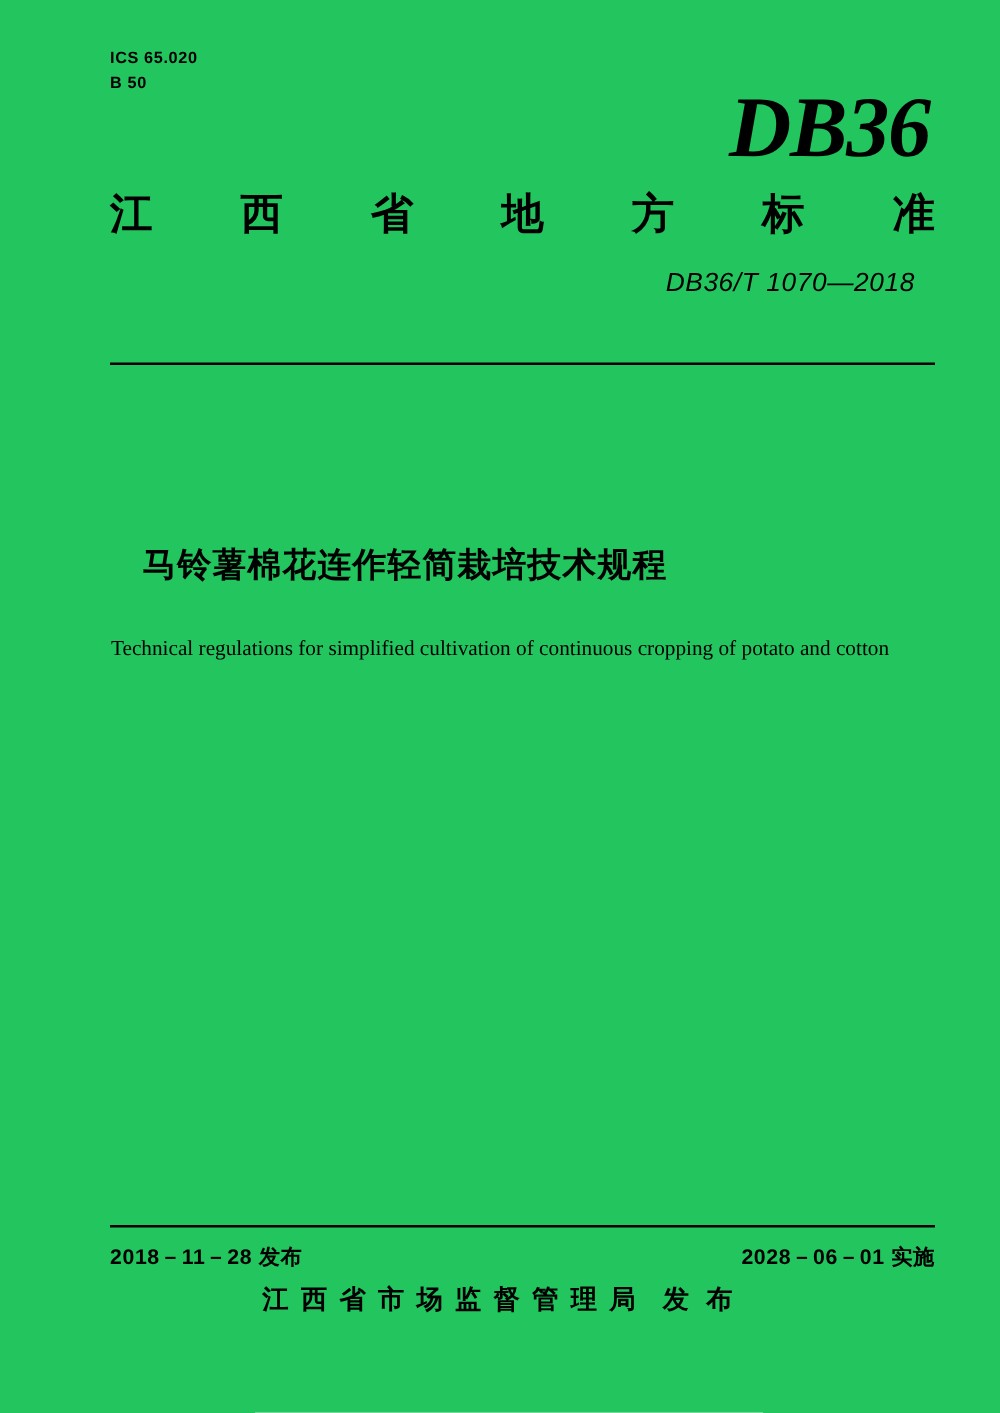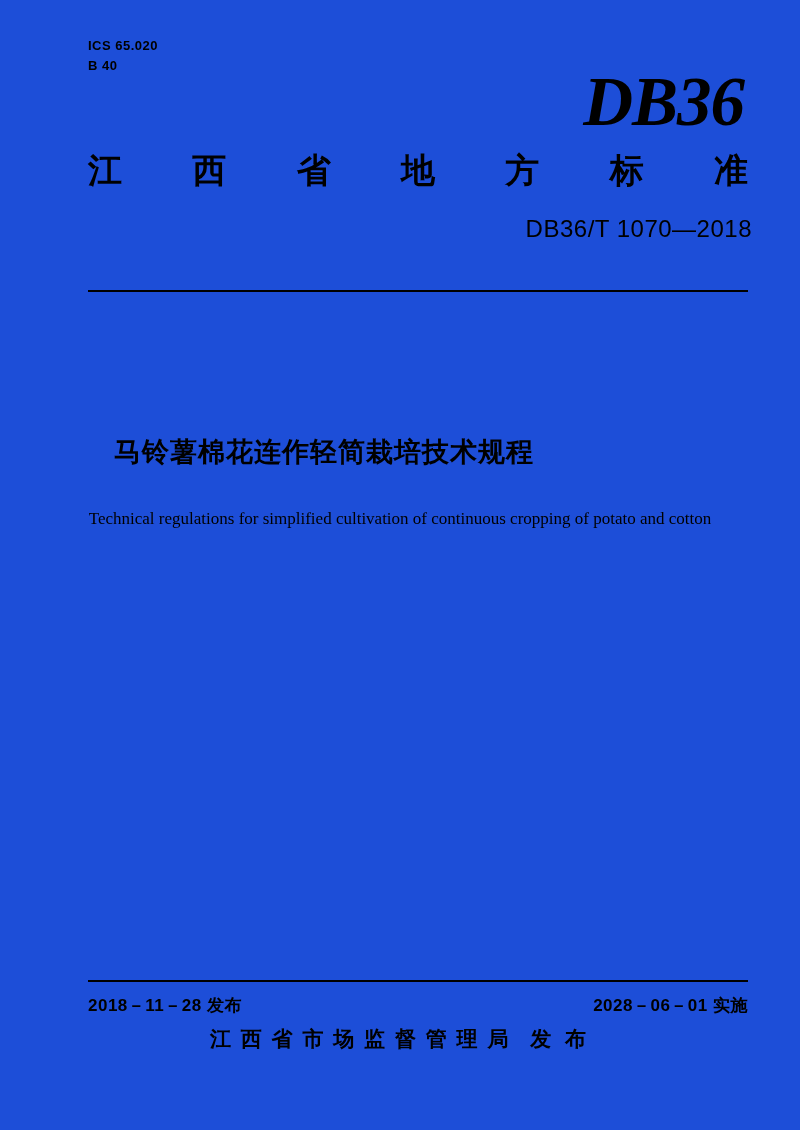--- a/index.html
+++ b/index.html
@@ -13,21 +13,21 @@
     font-family: "Liberation Serif", serif;
     color: #000000;
     position: relative;
     overflow: hidden;
   }
   .page {
     position: absolute;
     left: 0; top: 0;
     width: 800px;
     height: 1130px;
-    background: #1d4ed8;
+    background: #22c55e;
   }
 
   
   .ics-block {
     position: absolute;
     left: 88px;
     top: 36px;
     font-family: "Liberation Sans", sans-serif;
     font-weight: bold;
     font-size: 13px;
@@ -57,25 +57,26 @@
     font-family: "Liberation Sans", sans-serif;
     font-weight: bold;
     font-size: 34px;
     display: flex;
     justify-content: space-between;
   }
   .province-standard span { display: inline-block; }
 
   .std-number {
     position: absolute;
-    right: 48px;
+    right: 68px;
     top: 215px;
     font-family: "Liberation Sans", sans-serif;
-    font-size: 24px;
+    font-size: 21px;
     letter-spacing: 0.5px;
+    font-style: italic;
   }
 
   .rule-top {
     position: absolute;
     left: 88px;
     top: 290px;
     width: 660px;
     height: 2px;
     background: #000000;
   }
@@ -141,21 +142,21 @@
     letter-spacing: 4px;
   }
 </style>
 </head>
 <body>
 
 <div class="page">
 
   <div class="ics-block">
     <div class="ics-line">ICS 65.020</div>
-    <div class="ics-line">B 40</div>
+    <div class="ics-line">B 50</div>
   </div>
 
   <div class="db36-logo">DB36</div>
 
   <div class="province-standard">
     <span>江</span>
     <span>西</span>
     <span>省</span>
     <span>地</span>
     <span>方</span>

